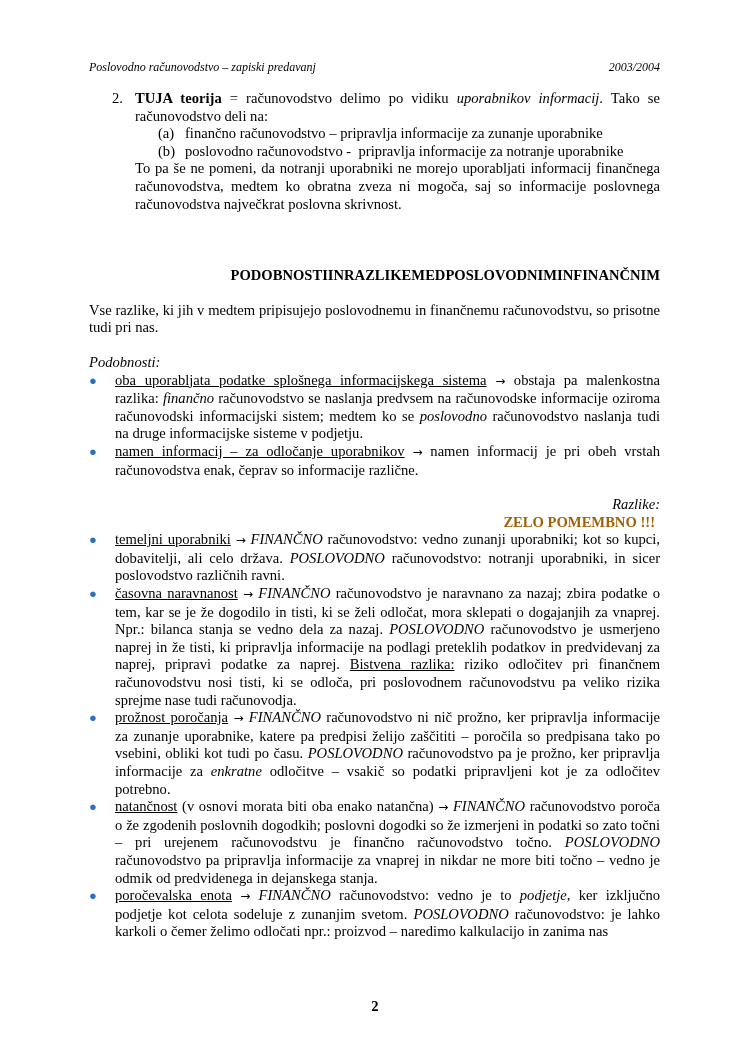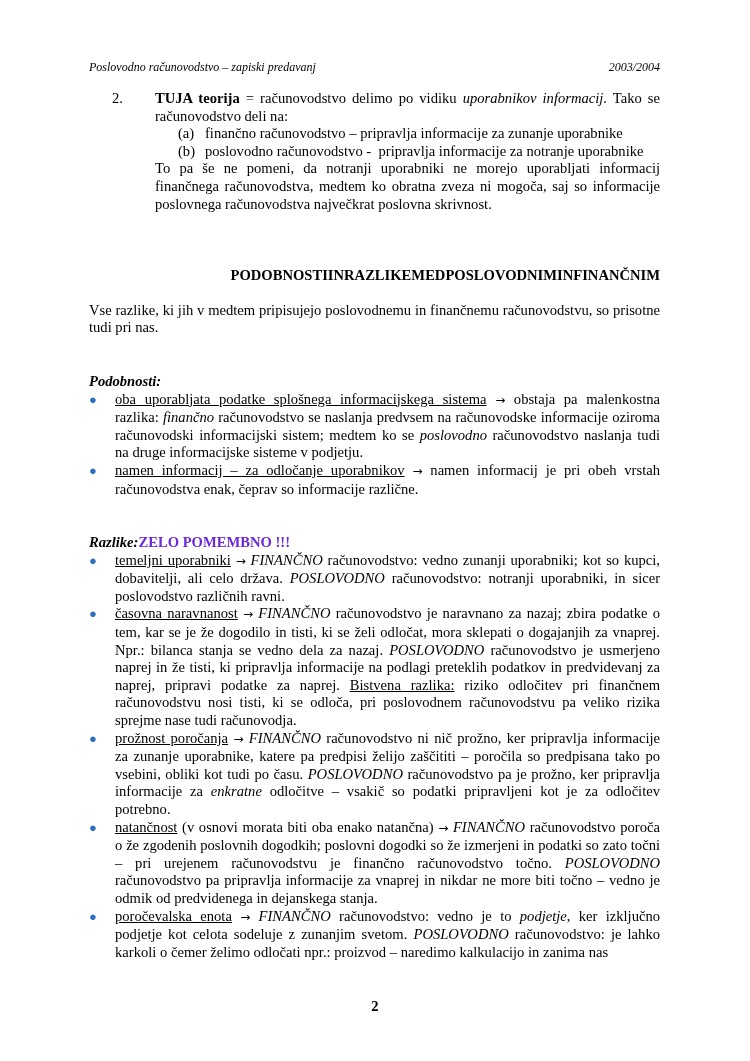--- a/index.html
+++ b/index.html
@@ -4,31 +4,31 @@
 <style>
   html, body { margin: 0; padding: 0; background: #ffffff; }
   body { width: 750px; height: 1061px; position: relative; overflow: hidden;
          font-family: "Liberation Serif", serif; color: #000; font-size: 14.6px; line-height: 17.6px; }
   .header { position: absolute; top: 43px; left: 89px; width: 571px; display: flex; justify-content: space-between;
             font-weight: normal; font-style: italic; font-size: 12px; margin-top: 16px; }
   .content { position: absolute; top: 90px; left: 89px; width: 571px; }
   .just { text-align: justify; }
   .numbered { display: flex; margin-left: 23px; }
   .num { width: 23px; flex: none; }
-  .num-body { flex: 1; margin-left: 20px; }
+  .num-body { flex: 1; }
   .sub { display: flex; margin-left: 23px; }
   .sub .lbl { width: 27px; flex: none; }
   p { margin: 0; }
   .gap-s { height: 17px; }
   .gap-l { height: 37px; }
   .section-title { font-weight: bold; text-align: justify; text-align-last: left; }
   .section-title .l1 { display: flex; justify-content: flex-end; }
-  .subhead { font-weight: bold; font-style: italic; margin-top: 19px; }
-  .row-head { display: flex; align-items: flex-end; }
-  .important { color: #6d28d9; font-weight: bold; margin-right: 5px; }
+  .subhead { font-weight: normal; font-style: italic; }
+  .row-head { display: flex; align-items: flex-end; flex-direction: column; }
+  .important { color: #a16207; font-weight: bold; margin-right: 5px; }
   ul.bullets { list-style: none; margin: 0; padding: 0; }
   ul.bullets li { display: flex; }
   .bullet { width: 26px; flex: none; color: #2a6fc0; font-size: 13px; }
   .bullet-body { flex: 1; text-align: justify; }
   u { text-decoration: underline; }
   .arrow { font-family: "DejaVu Sans", sans-serif; font-size: 12px; }
   .footer { position: absolute; top: 998px; left: 0; width: 750px; text-align: center; font-weight: bold; font-size: 14.6px; }
 </style>
 </head>
 <body>

